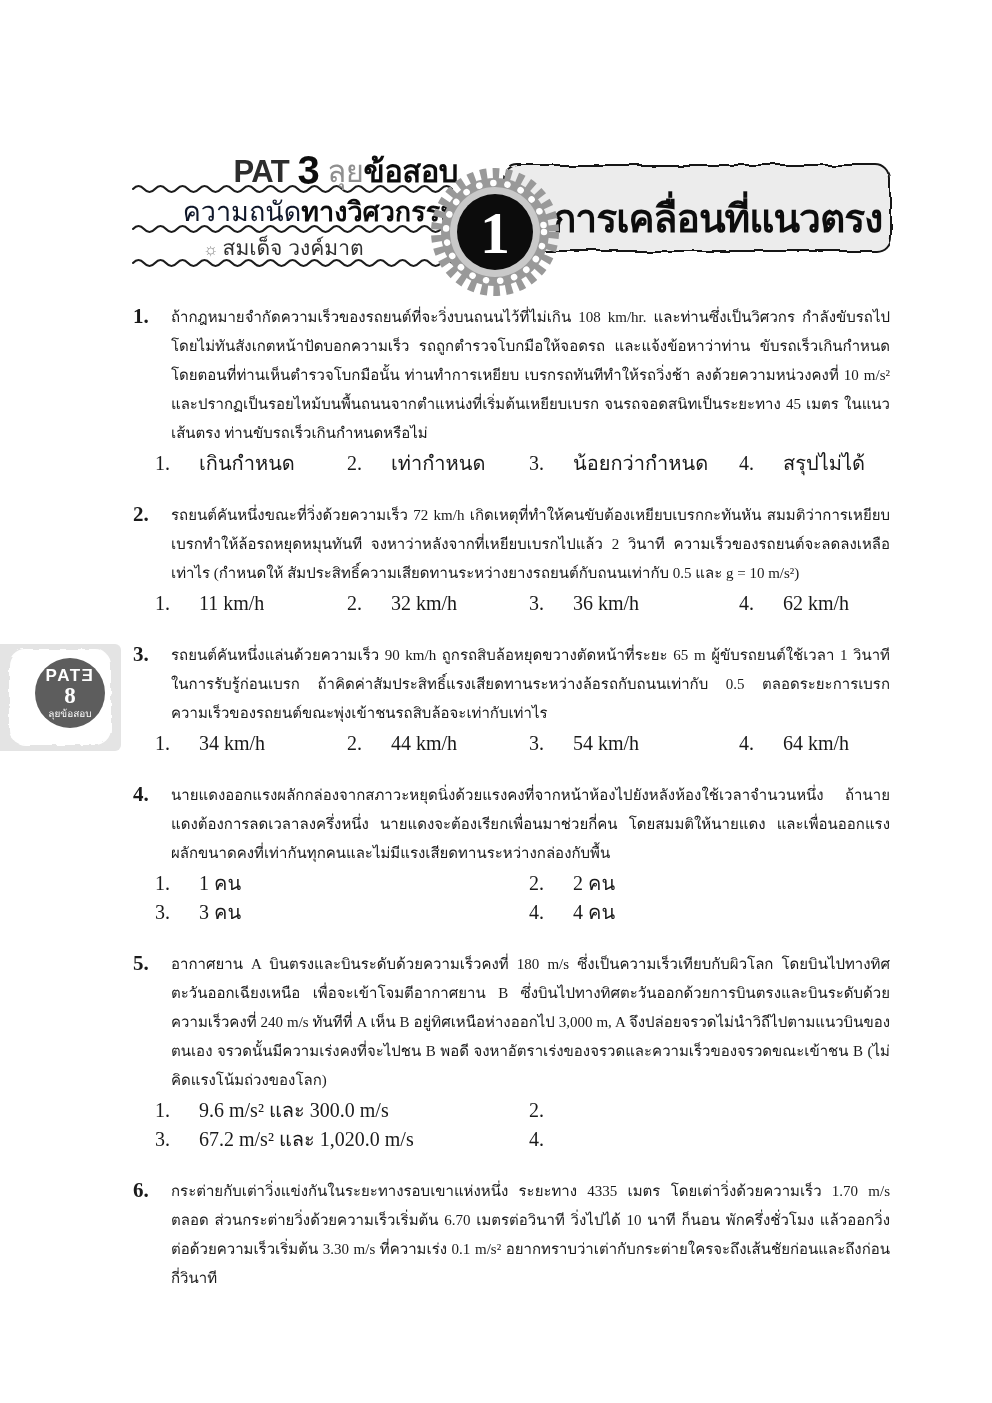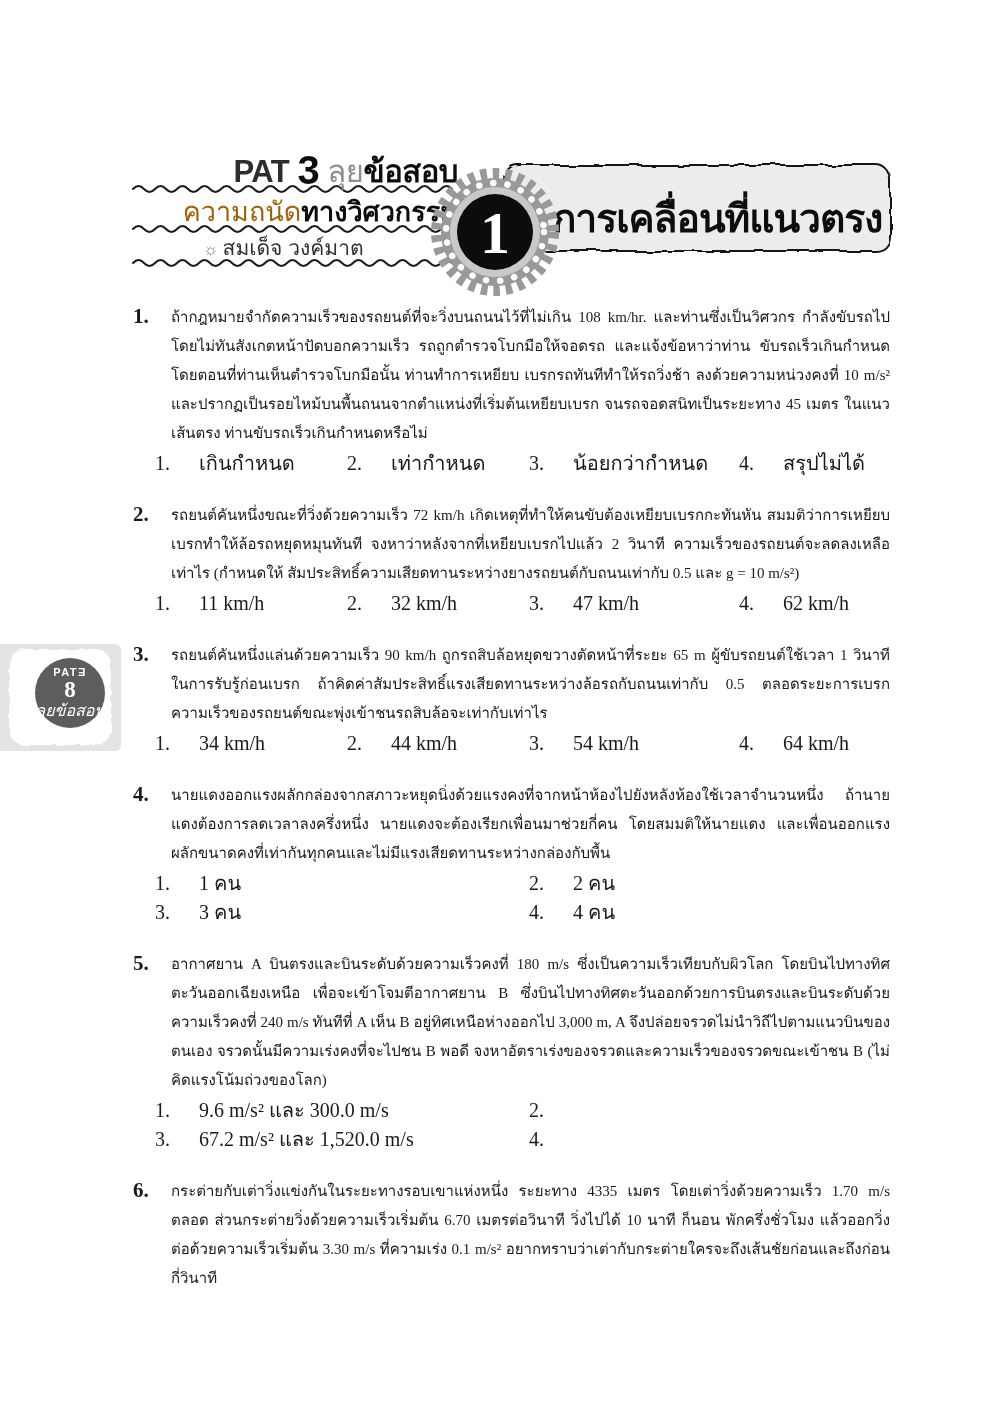--- a/index.html
+++ b/index.html
@@ -9,21 +9,21 @@
 
   
   .brand{position:absolute;left:133px;top:150px;width:325px;text-align:right;
          font-family:"Liberation Sans","DejaVu Sans",sans-serif;line-height:1;}
   .brand-l1{font-size:31px;white-space:nowrap;letter-spacing:-0.5px;}
   .brand-pat{font-weight:600;color:#2d2d2d;}
   .brand-num{font-size:40px;font-weight:800;color:#0d0d0d;vertical-align:-2px;}
   .brand-light{color:#8f8f8f;font-weight:500;}
   .brand-bold{color:#0d0d0d;font-weight:800;}
   .brand-l2{margin-top:9px;font-size:27px;white-space:nowrap;}
-  .l2-light{color:#a16207;}
+  .l2-light{color:#0f172a;}
   .l2-bold{font-weight:800;color:#0d0d0d;}
   .brand-l3{margin-top:11px;font-size:21px;color:#303030;text-align:left;padding-left:70px;white-space:nowrap;}
   .author-icon{color:#8f8f8f;font-size:17px;margin-right:4px;}
 
   .wave{position:absolute;left:131px;width:330px;height:14px;}
   #wave1{top:182px;} #wave2{top:222px;} #wave3{top:256px;}
 
   
   .ribbon-svg{position:absolute;left:498px;top:157px;width:400px;height:104px;}
   .chapter-title{position:absolute;left:545px;top:196px;width:345px;text-align:center;
@@ -31,25 +31,25 @@
                  font-size:39px;font-weight:900;letter-spacing:-1px;color:#0d0d0d;line-height:1.2;}
   .gear-svg{position:absolute;left:429px;top:166px;width:132px;height:132px;}
 
   
   .side-badge{position:absolute;left:0;top:644px;width:121px;height:107px;
               background:#e4e4e4;border-radius:0 6px 6px 0;}
   .stamp-svg{position:absolute;left:0;top:0;width:121px;height:107px;}
   .badge-circle{position:absolute;left:35px;top:14px;width:70px;height:70px;border-radius:50%;
                 background:#5d5d5d;display:flex;flex-direction:column;align-items:center;
                 justify-content:center;color:#fff;}
-  .badge-brand{font-family:"Liberation Sans","DejaVu Sans",sans-serif;font-size:11px;
+  .badge-brand{font-family:"Liberation Sans","DejaVu Sans",sans-serif;font-size:17px;
                font-weight:700;letter-spacing:1.5px;line-height:1;}
   .badge-page{font-size:23px;line-height:1.05;font-weight:700;}
-  .badge-caption{font-family:"Liberation Sans","DejaVu Sans",sans-serif;font-size:16px;
-                 font-style:italic;line-height:1.1;}
+  .badge-caption{font-family:"Liberation Sans","DejaVu Sans",sans-serif;font-size:10px;
+                 line-height:1.1;}
   .notch{position:absolute;width:11px;height:11px;background:#ffffff;transform:rotate(45deg);}
   .notch.n{left:64px;top:9px;} .notch.e{left:99px;top:44px;}
   .notch.s{left:64px;top:79px;} .notch.w{left:29px;top:44px;}
 
   
   .questions{position:absolute;left:133px;top:303px;width:757px;}
   .q{display:flex;margin-bottom:23px;}
   .qnum{flex:none;width:38px;font-weight:700;font-size:21px;padding-top:1px;}
   .qbody{flex:1;min-width:0;}
   .qtext{margin:0;font-size:15px;line-height:29px;text-align:justify;overflow-wrap:break-word;}
@@ -165,21 +165,21 @@
           <span class="choice">
               <span class="cnum">1.</span>
               <span class="clabel">11 km/h</span>
             </span>
           <span class="choice">
               <span class="cnum">2.</span>
               <span class="clabel">32 km/h</span>
             </span>
           <span class="choice">
               <span class="cnum">3.</span>
-              <span class="clabel">47 km/h</span>
+              <span class="clabel">36 km/h</span>
             </span>
           <span class="choice">
               <span class="cnum">4.</span>
               <span class="clabel">62 km/h</span>
             </span>
         </div>
       </div>
     </div>
 
     <div class="q">
@@ -239,21 +239,21 @@
         <div class="choices cols2">
           <span class="choice">
               <span class="cnum">1.</span>
               <span class="clabel">9.6 m/s² และ 300.0 m/s</span>
             </span>
           <span class="choice">
               <span class="cnum">2.</span>
             </span>
           <span class="choice">
               <span class="cnum">3.</span>
-              <span class="clabel">67.2 m/s² และ 1,520.0 m/s</span>
+              <span class="clabel">67.2 m/s² และ 1,020.0 m/s</span>
             </span>
           <span class="choice">
               <span class="cnum">4.</span>
             </span>
         </div>
       </div>
     </div>
 
     <div class="q">
       <div class="qnum">6.</div>

